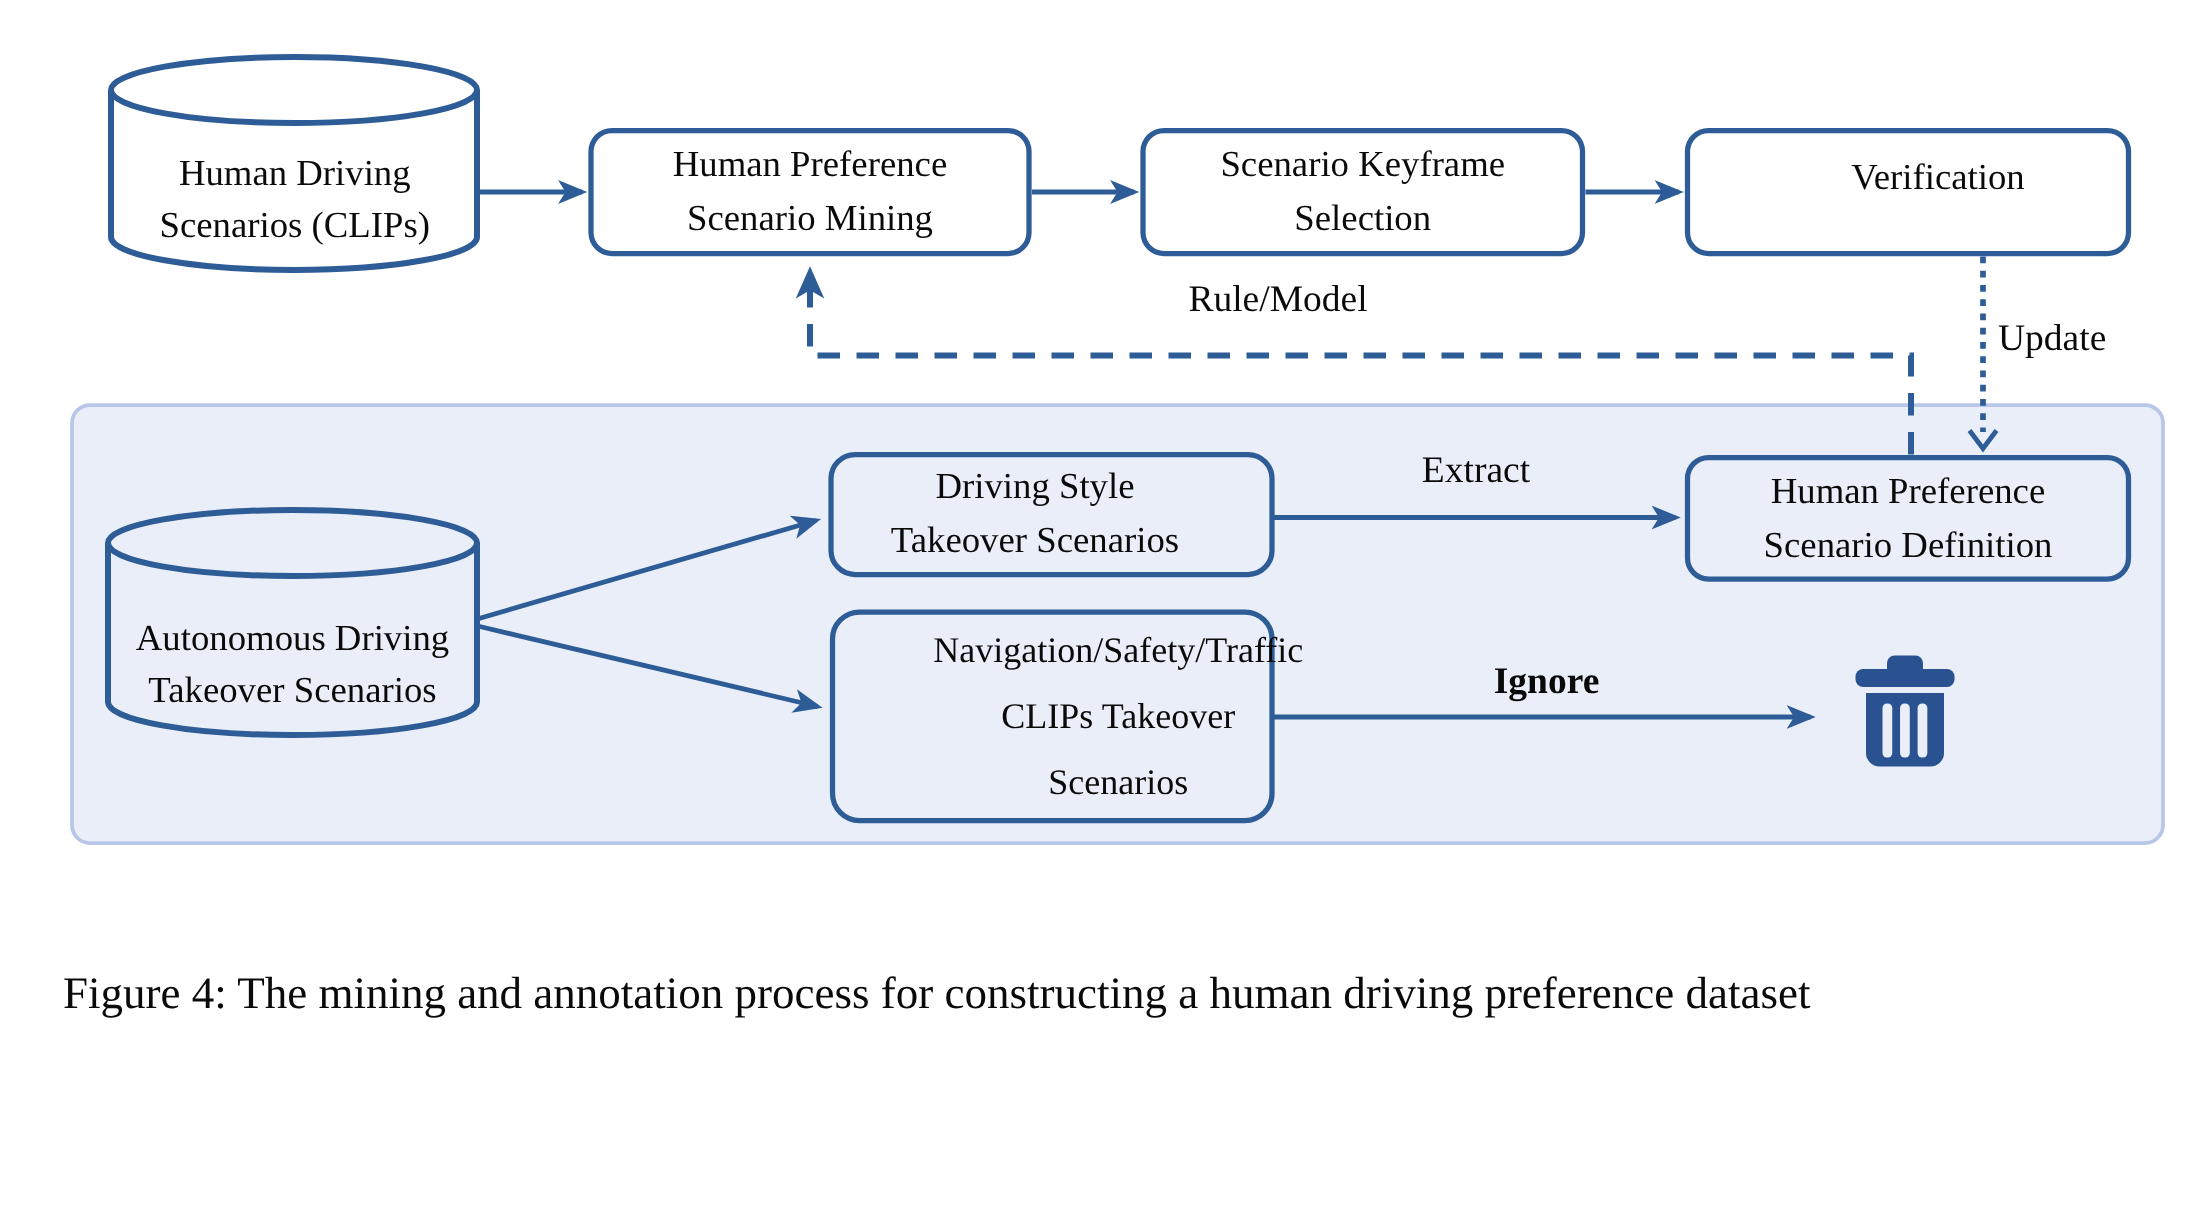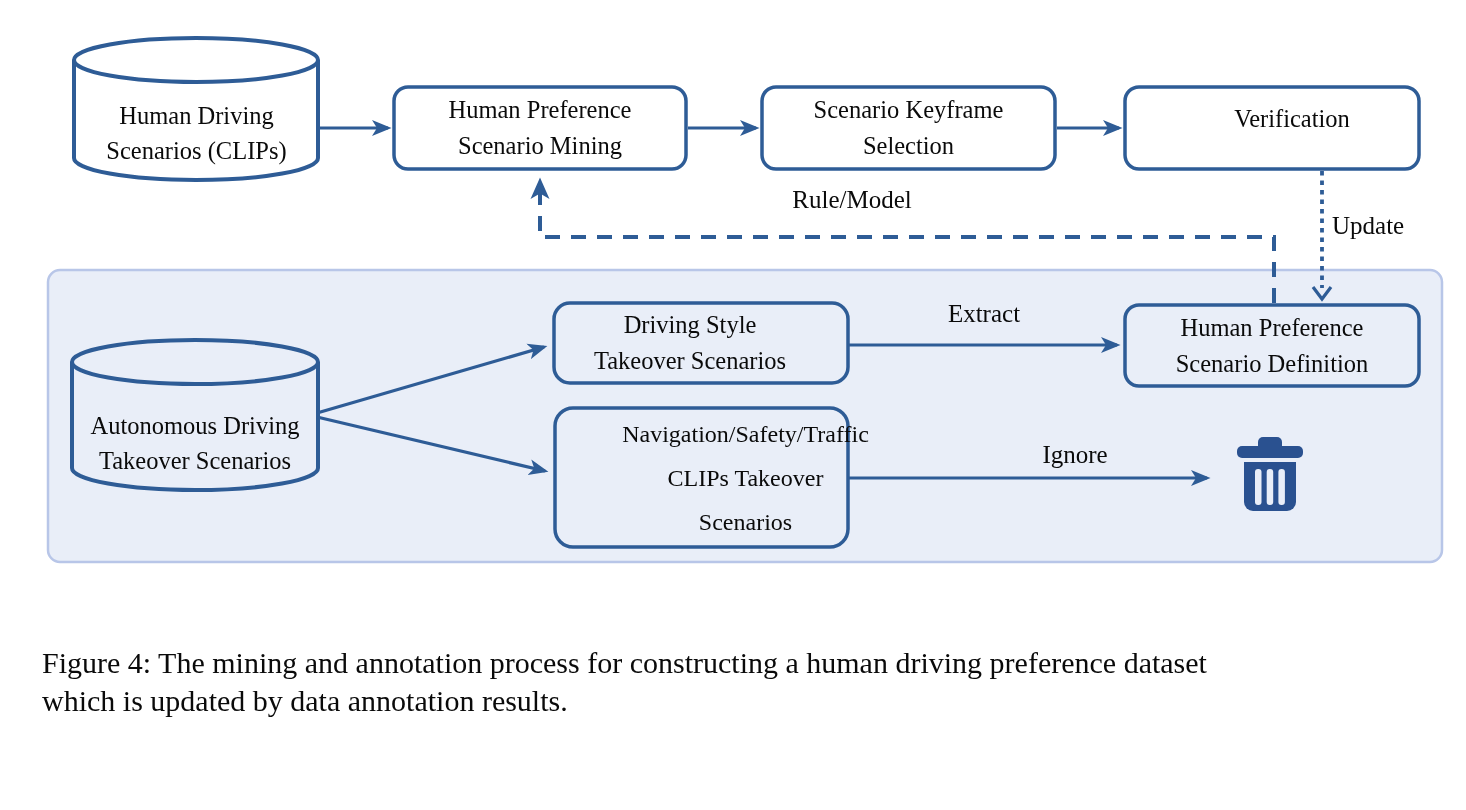--- a/index.html
+++ b/index.html
@@ -139,20 +139,19 @@
   </div>
 
   <div class="nlabel" style="left:1125px;top:305px;width:294px;height:81px;">
     <div>Human Preference</div>
     <div>Scenario Definition</div>
   </div>
 
   <div class="elabel" style="left:752px;top:186px;width:200px;">Rule/Model</div>
   <div class="elabel" style="left:1332px;top:212px;text-align:right;">Update</div>
   <div class="elabel" style="left:909px;top:300px;width:150px;">Extract</div>
-  <div class="elabel" style="left:1000px;top:441px;width:150px;">Ignore</div>
+  <div class="elabel" style="left:956px;top:441px;width:150px;font-weight:bold;">Ignore</div>
 
   <div class="caption">
     <div>Figure 4: The mining and annotation process for constructing a human driving preference dataset</div>
-    <div>which is updated by data annotation results.</div>
   </div>
 
 </div>
 
 </body></html>

